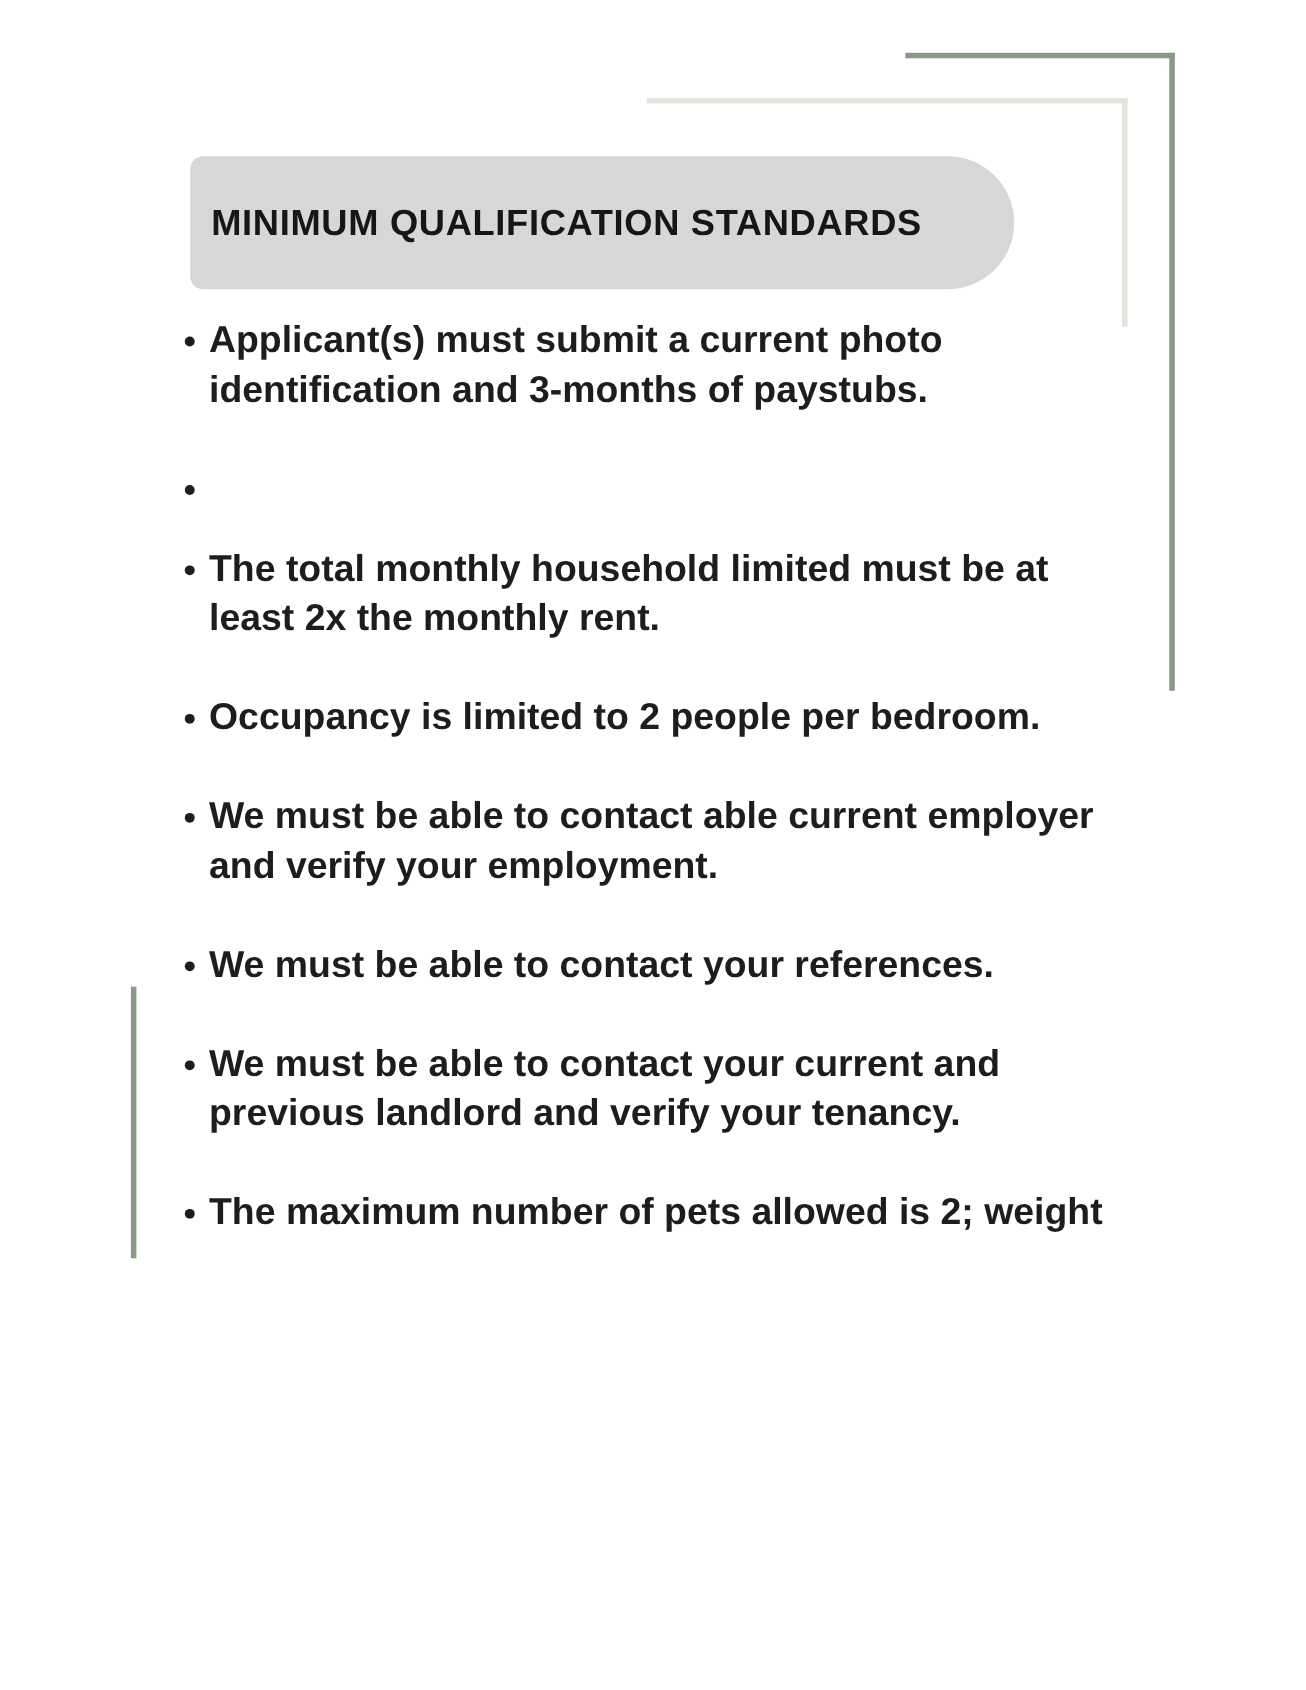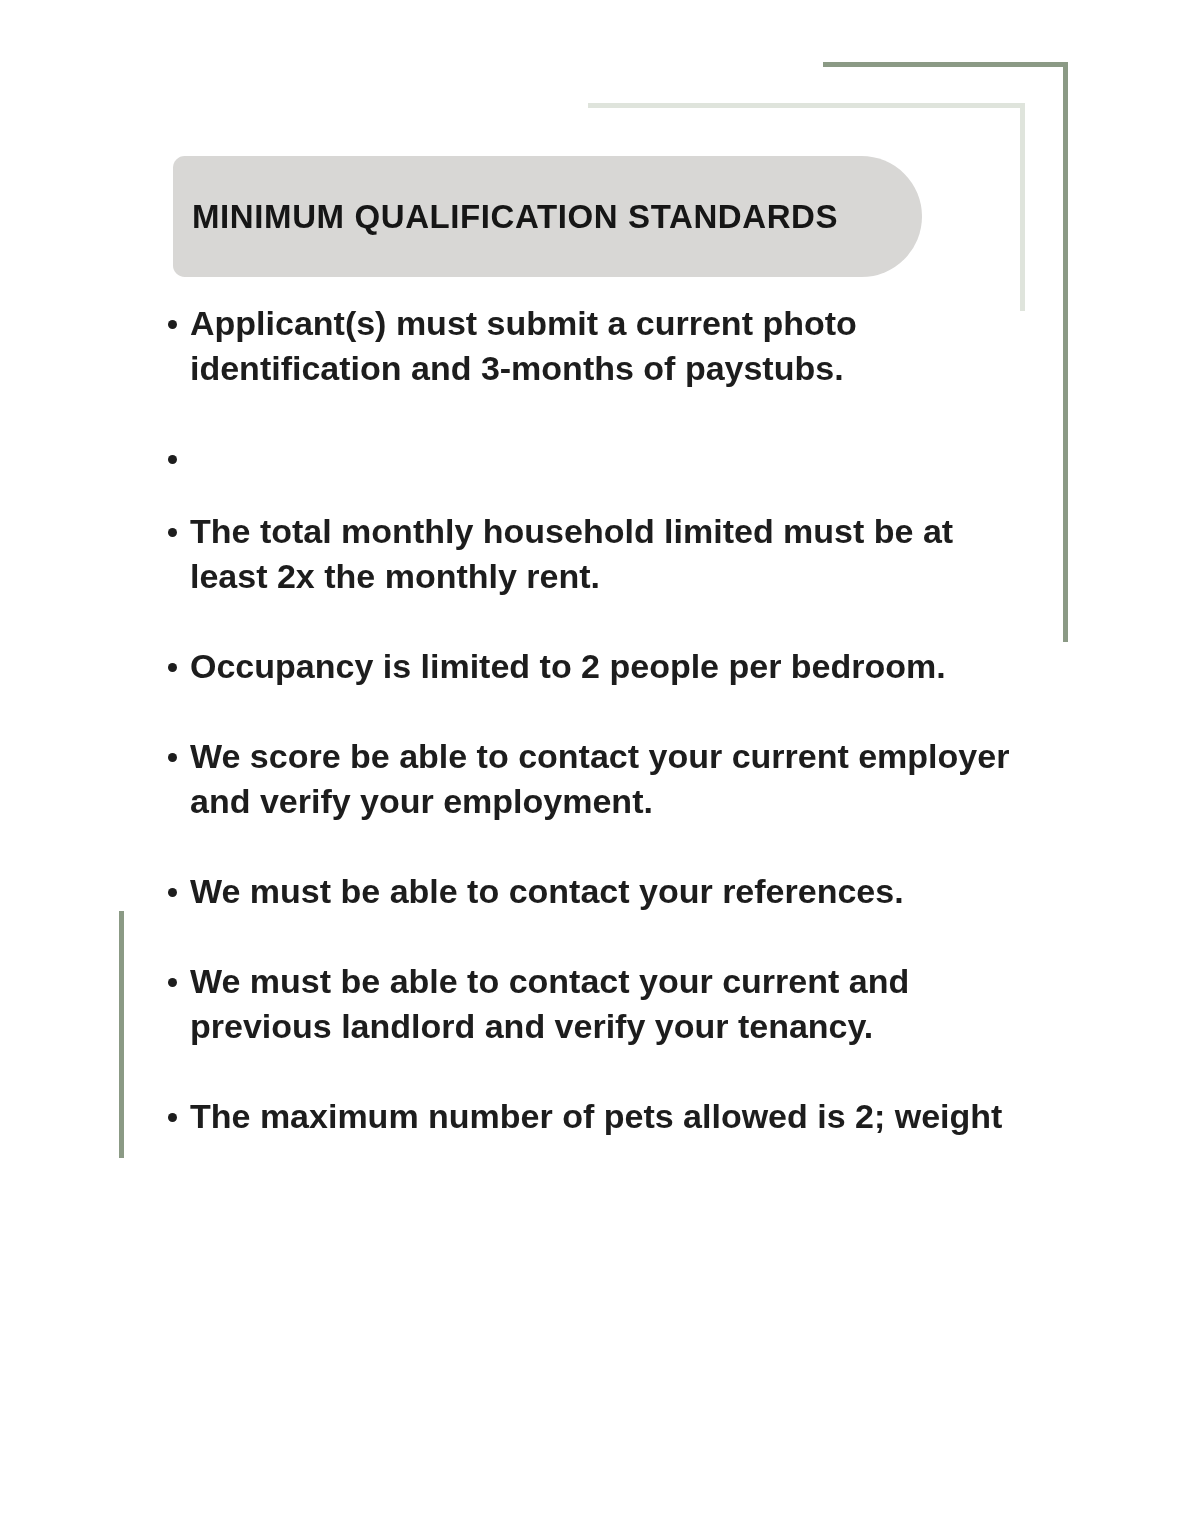--- a/index.html
+++ b/index.html
@@ -3,21 +3,20 @@
 <meta charset="utf-8">
 <style>
   html, body { margin: 0; padding: 0; background: #ffffff; }
   #canvas {
     position: relative;
     width: 1187px;
     height: 1144px;
     background: #ffffff;
     overflow: hidden;
     font-family: "Liberation Sans", "DejaVu Sans", sans-serif;
-    margin-top: 14px;
   }
 
   
   .line { position: absolute; }
   .line.dark  { background: #8b9a85; }
   .line.light { background: #dfe4dc; }
 
   #tr-outer-h { left: 823px;  top: 48px;   width: 245px; height: 5px; }
   #tr-outer-v { left: 1063px; top: 48px;   width: 5px;   height: 580px; }
   #tr-inner-h { left: 588px;  top: 89px;   width: 437px; height: 5px; }
@@ -145,21 +144,21 @@
     </li>
       <li>
       <span class="dot"></span>
       <div class="item-text">
           <div>Occupancy is limited to 2 people per bedroom.</div>
         </div>
     </li>
       <li>
       <span class="dot"></span>
       <div class="item-text">
-          <div>We score be able to contact your current employer</div>
+          <div>We must be able to contact able current employer</div>
           <div>and verify your employment.</div>
         </div>
     </li>
       <li>
       <span class="dot"></span>
       <div class="item-text">
           <div>We must be able to contact your references.</div>
         </div>
     </li>
       <li>

